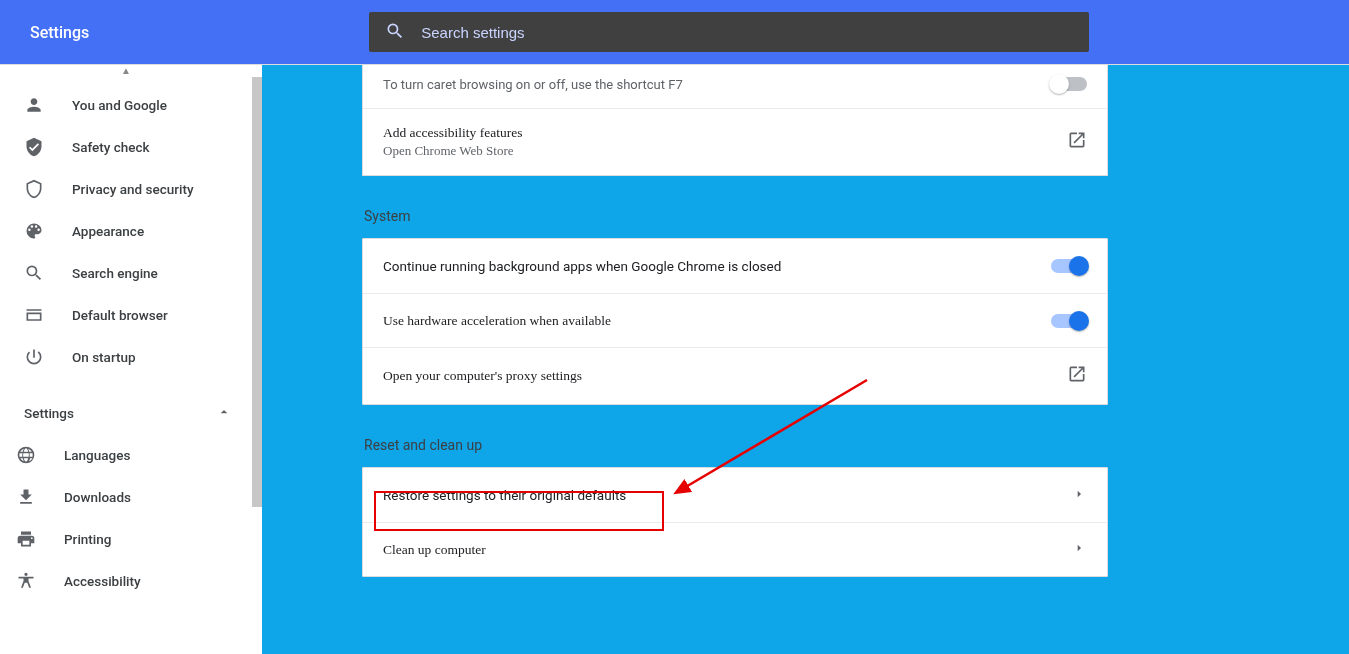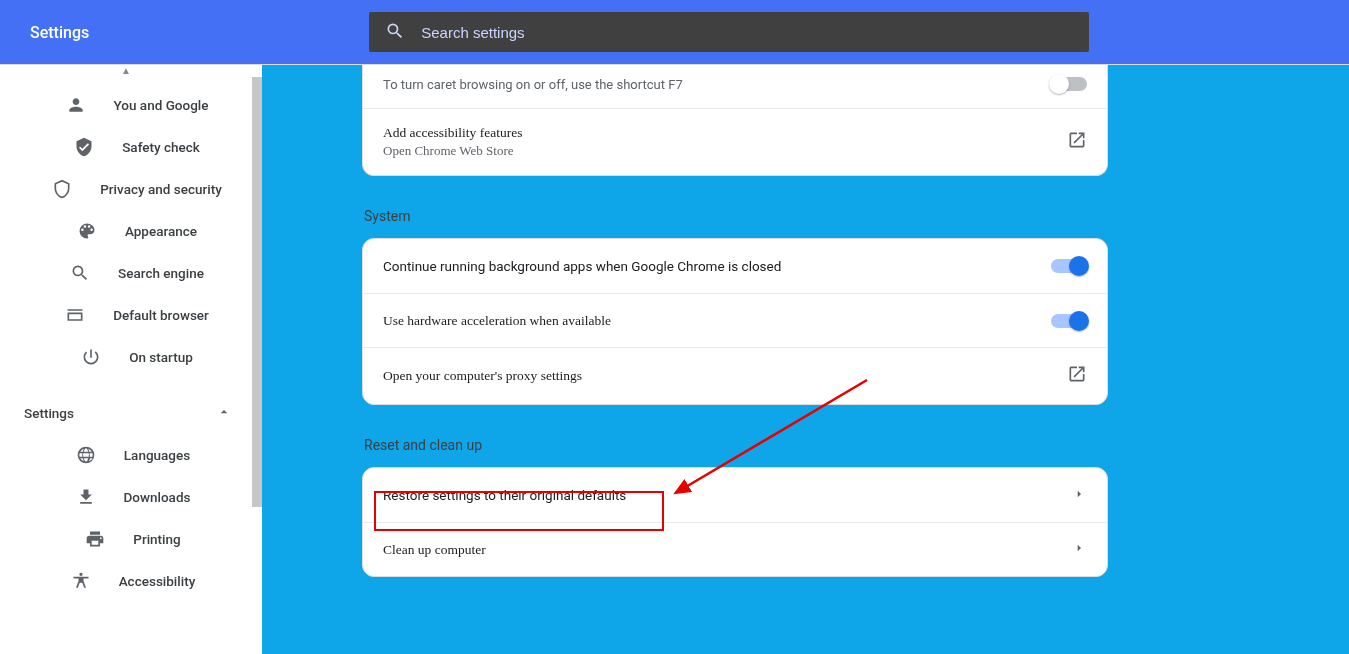--- a/index.html
+++ b/index.html
@@ -62,21 +62,21 @@
   .scrollbar-track {
     position: absolute; right: 0; top: 12px; bottom: 12px; width: 10px;
   }
   .scrollbar-thumb {
     position: absolute; right: 0; top: 0; width: 10px; height: 430px; background: #c7c7c7;
   }
 
   .nav-item {
     display: flex; align-items: center; height: 40px; padding-left: 24px; margin: 2px 0;
     cursor: pointer; border-radius: 0 20px 20px 0; margin-right: 12px;
-    color: #3c4043; font-size: 13.5px; font-weight: 500; justify-content: center;
+    color: #3c4043; font-size: 13.5px; font-weight: 500;
   }
   .nav-icon { width: 20px; height: 20px; margin-right: 28px; display: flex; align-items: center; justify-content: center; }
   .nav-icon svg { fill: #5f6368; width: 20px; height: 20px; }
 
   .nav-category {
     display: flex; align-items: center; justify-content: space-between;
     padding: 0 24px; height: 40px; color: #3c4043; font-size: 13.5px; font-weight: 500;
     cursor: pointer; margin-top: 16px;
   }
   .nav-category .chev { margin-right: 6px; }
@@ -91,21 +91,21 @@
     overflow: auto;
     position: relative;
   }
   .content {
     width: 746px;
     margin-left: 100px;
     padding-top: 0;
   }
 
   .card {
-    background: #fff; border: 1px solid #dadce0; border-radius: 12px; overflow: hidden;
+    background: #fff; border: 1px solid #dadce0; border-radius: 1px; overflow: hidden;
   }
   .row {
     display: flex; align-items: center; justify-content: space-between;
     padding: 16px 20px; min-height: 54px;
   }
   .row + .row { border-top: 1px solid #e8eaed; font-family: Liberation Serif, serif; }
   .row-text { color: #202124; font-size: 13.5px; }
   .row-sub { color: #5f6368; font-size: 13px; margin-top: 2px; }
 
   .section-label {

